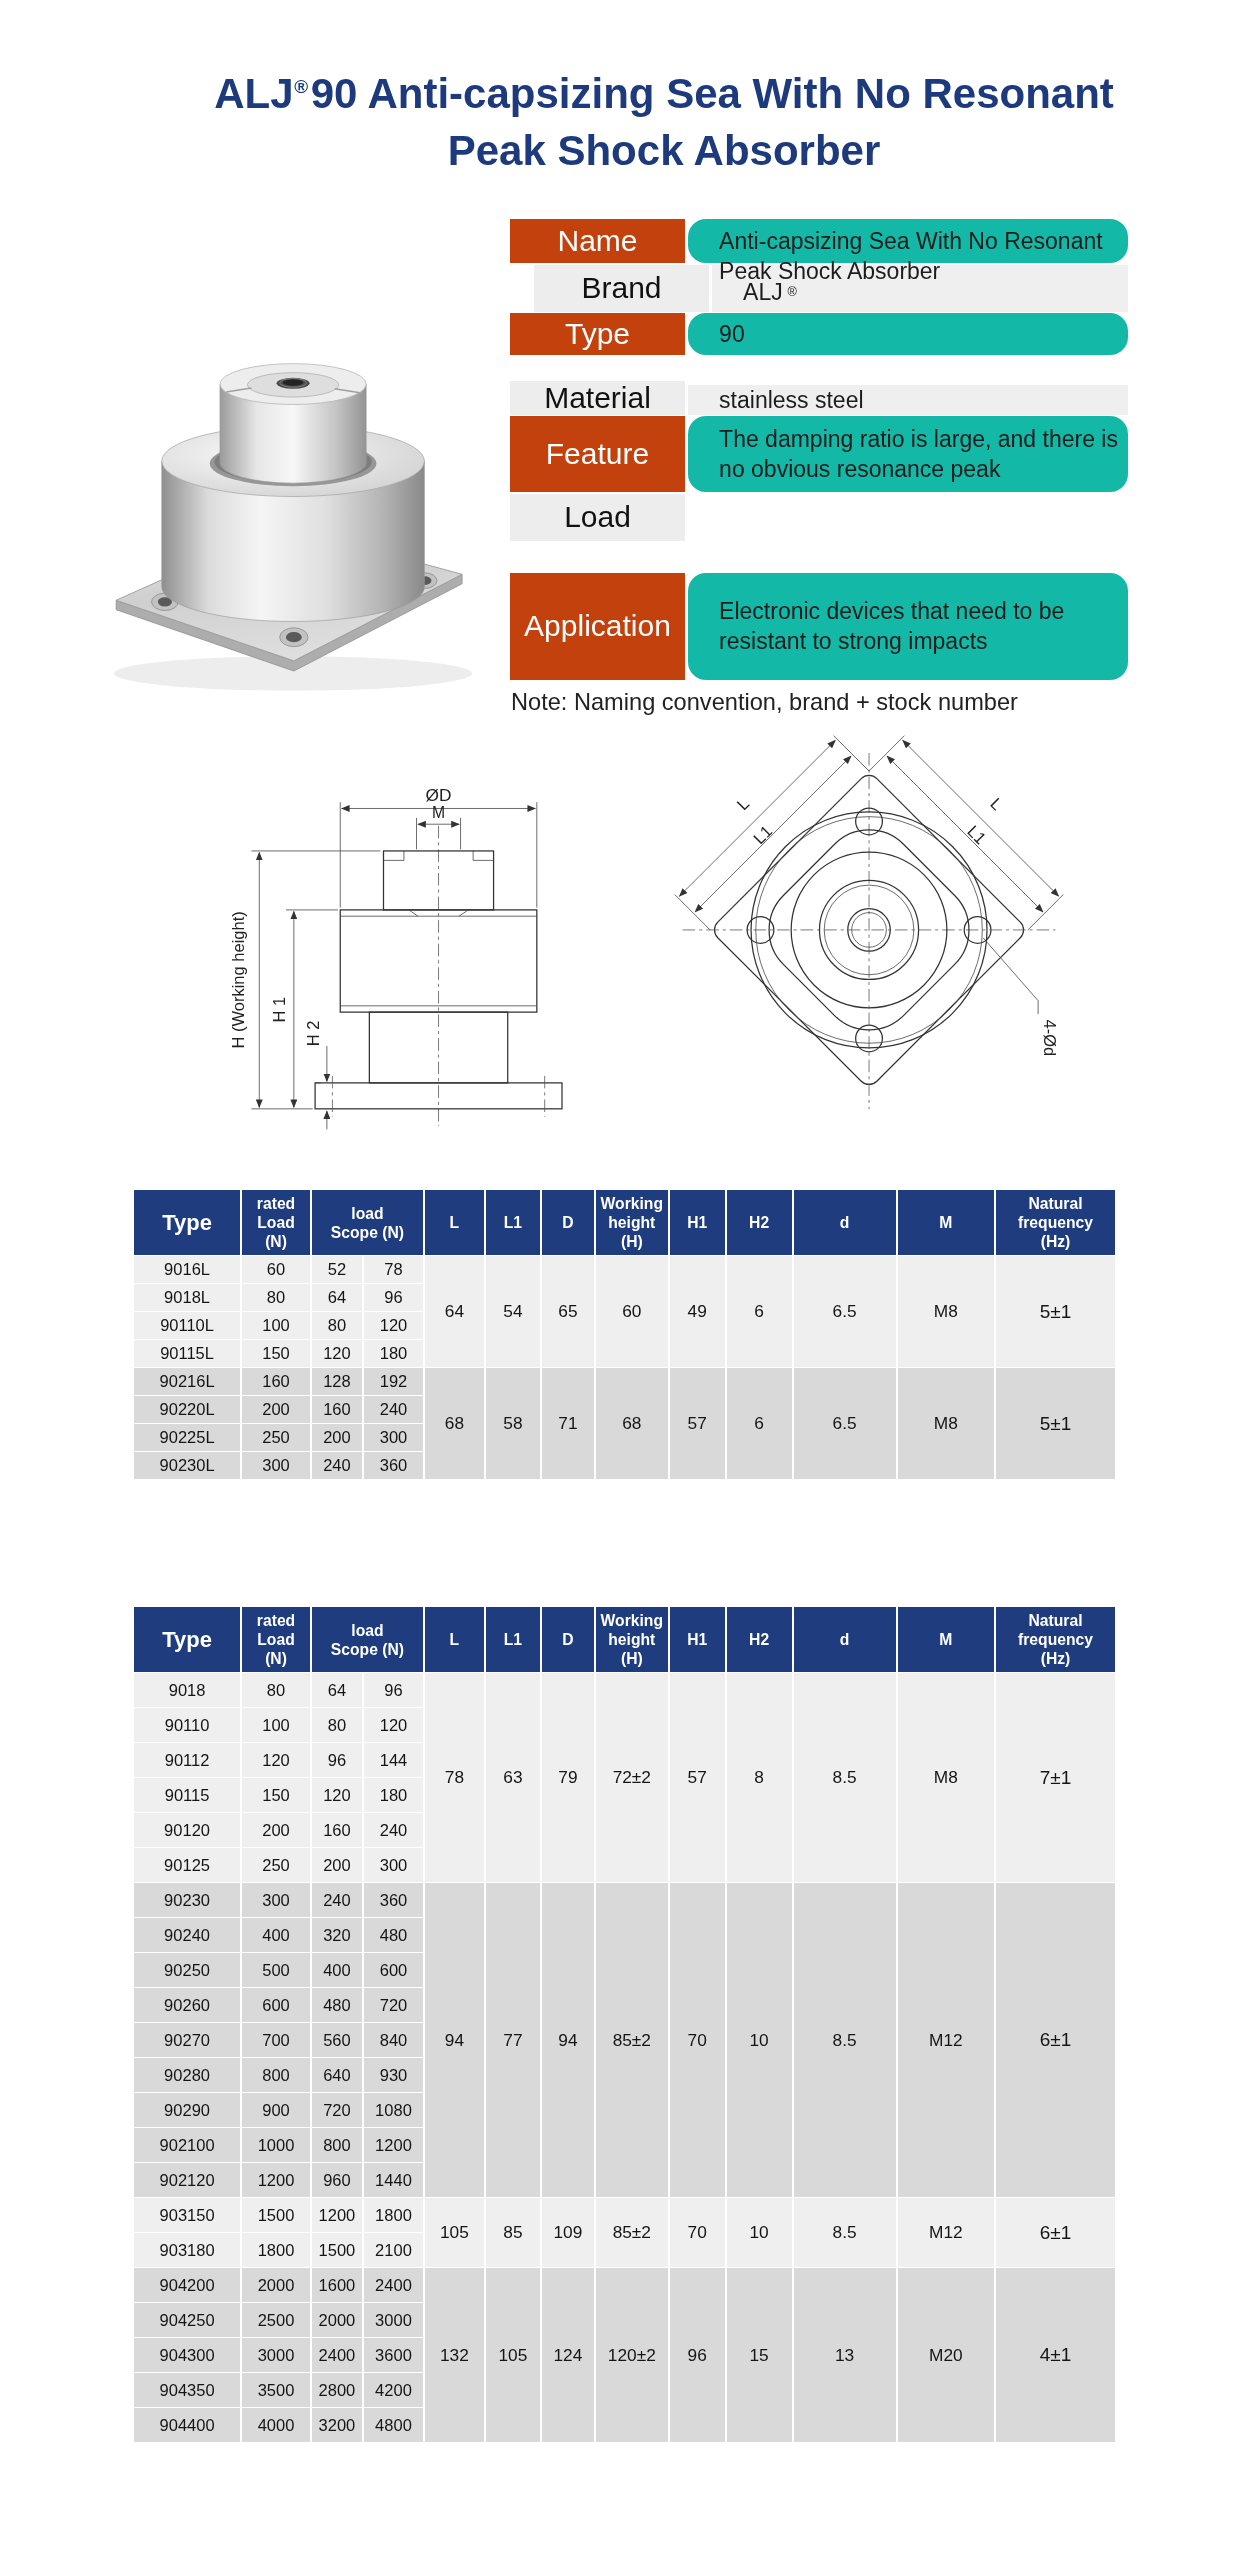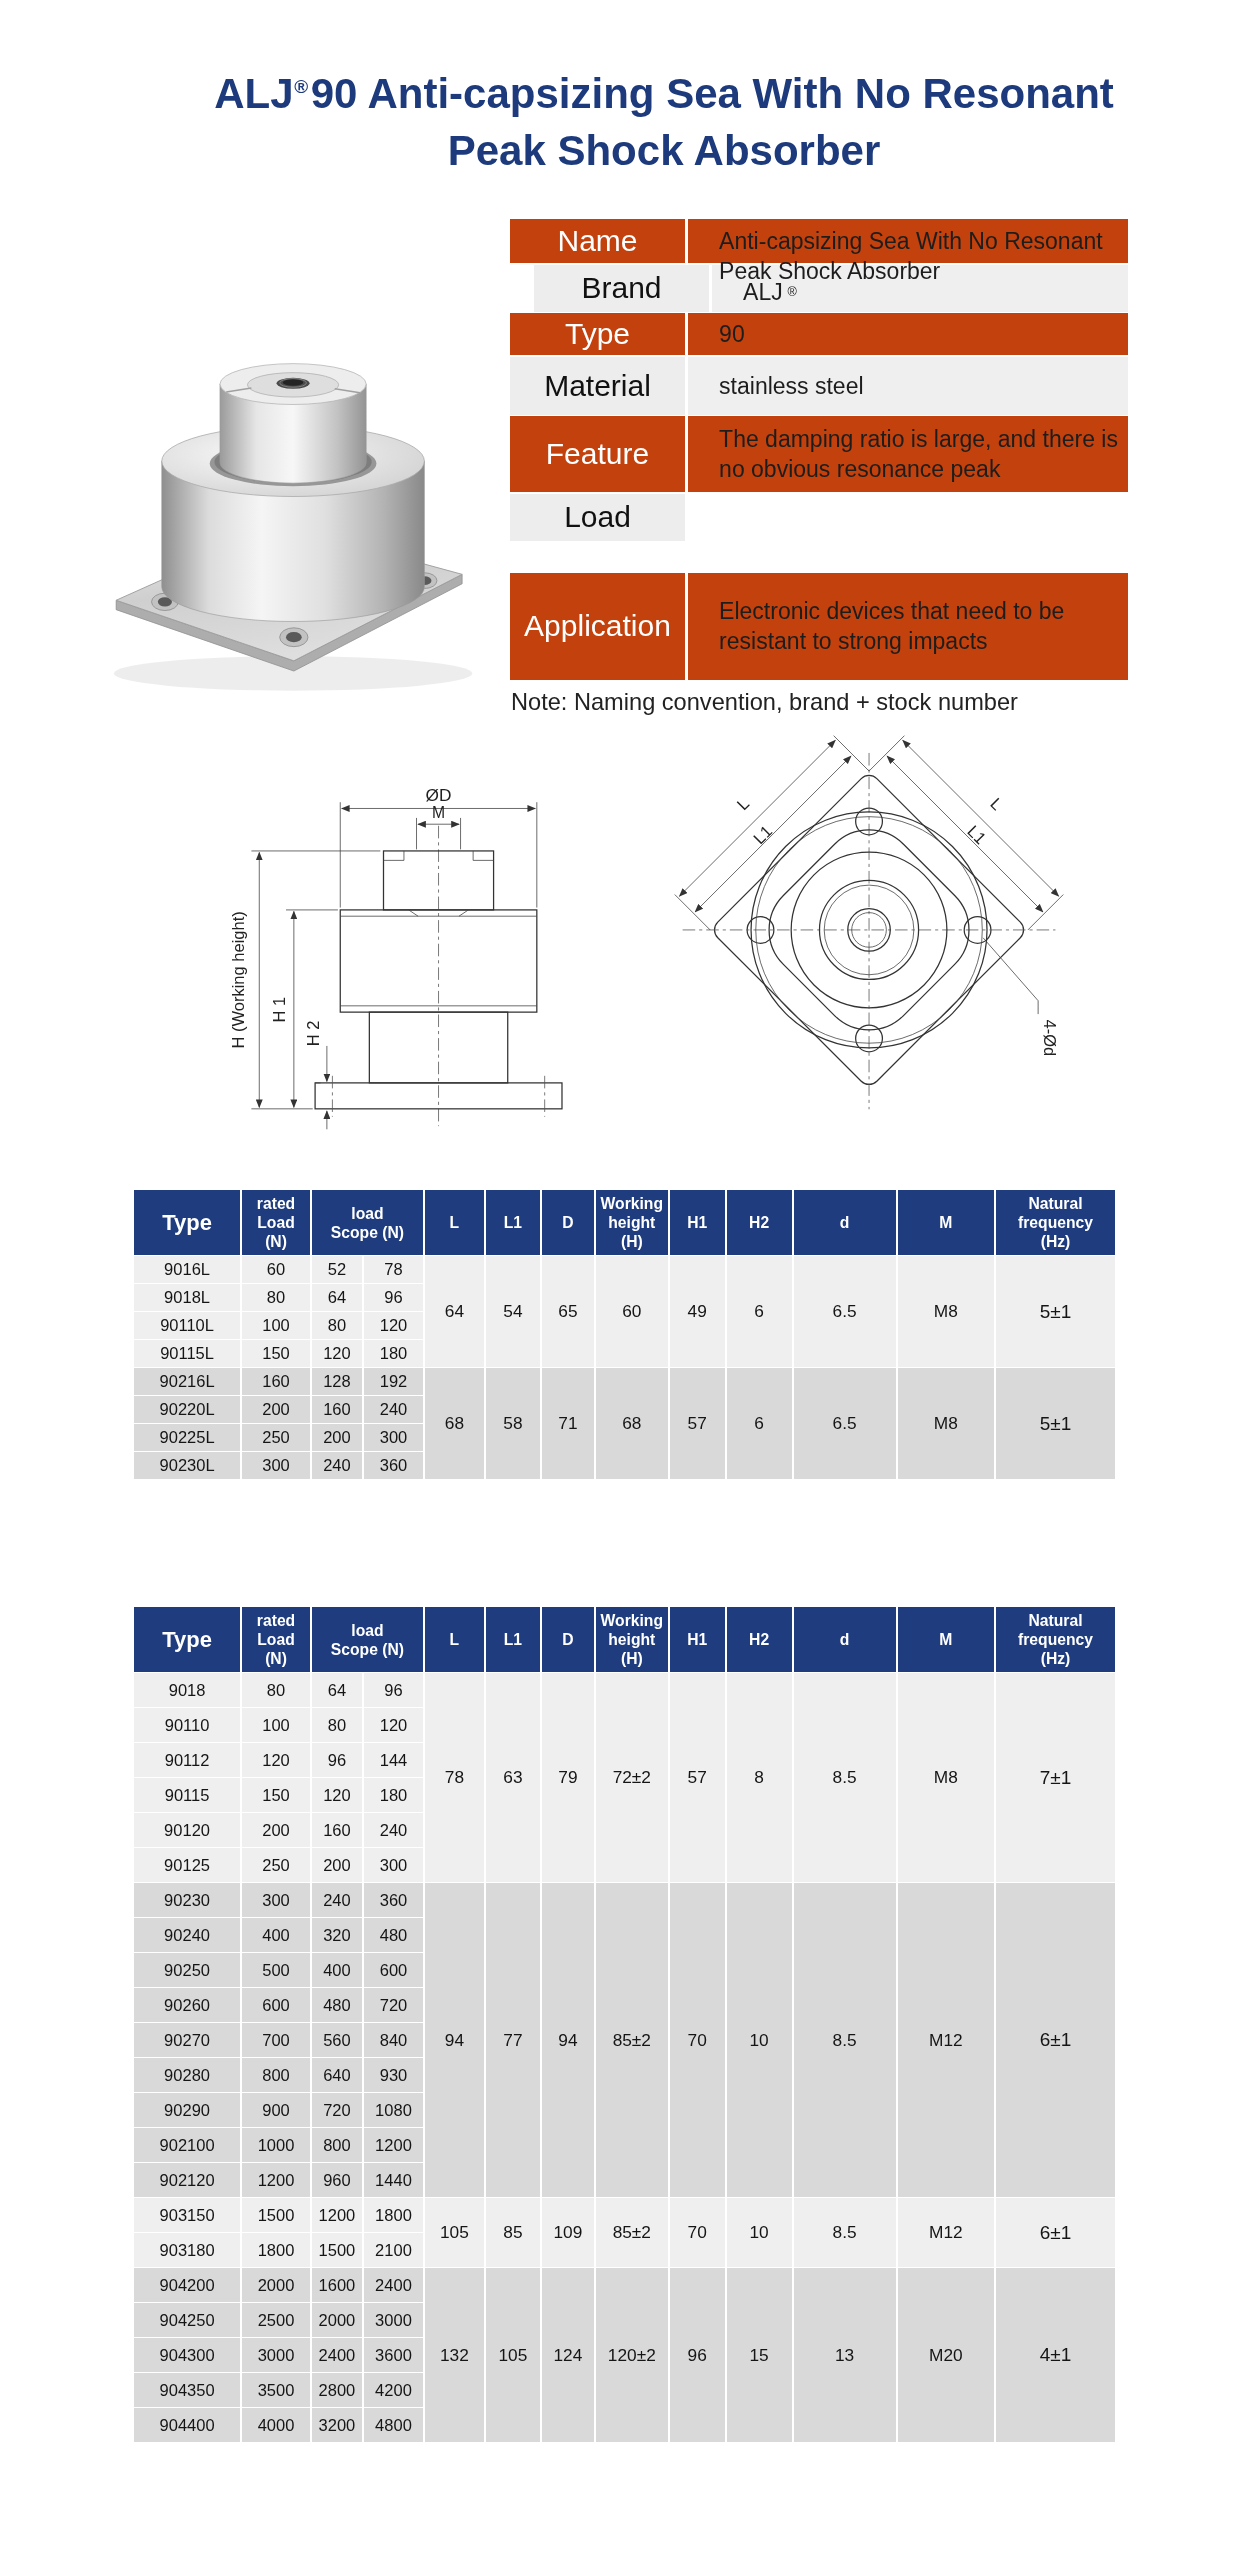--- a/index.html
+++ b/index.html
@@ -26,28 +26,28 @@
   .slabel {
     width:175px; flex:0 0 175px; display:flex; align-items:center; justify-content:center;
     font-size:30px; margin-right:3.1px;
   }
   .slabel.blue { background:#c2410c; color:#ffffff; }
   .slabel.lite { background:#ededed; color:#111111; }
   .sval {
     flex:1; display:flex; align-items:center; padding-left:31px;
     font-size:23px; line-height:30px; color:#1d1d1d;
   }
-  .sval.dark { background:#c2410c; }
+  .sval.dark { background:#14b8a6;border-radius:18px; }
   .sval.lite { background:#efefef; }
   .srow:nth-child(1) { height:44px; }
   .srow:nth-child(1) .sval { align-items:flex-start; padding-top:7px; position:relative; z-index:2; overflow:visible; }
   .srow:nth-child(2) { height:47px;padding-left:24px; }
   .srow:nth-child(2) .sval { align-items:flex-end; padding-bottom:4.7px; }
   .srow:nth-child(3) { height:42px; }
-  .srow:nth-child(4) { height:58px; }
+  .srow:nth-child(4) { height:58px;align-items:flex-end; }
   .srow:nth-child(5) { height:76px; }
   .srow:nth-child(6) { height:47px; }
   .srow:nth-child(7) { height:107px;margin-top:32px; }
   .sval sup { font-size:0.55em; vertical-align:super; margin-left:4.7px; }
 
   .note { position:absolute; left:511px; top:689px; font-size:23.6px; color:#222222; }
 
   
   .draw-side { position:absolute; left:124px; top:733px; }
   .draw-top  { position:absolute; left:629px; top:727px; }

